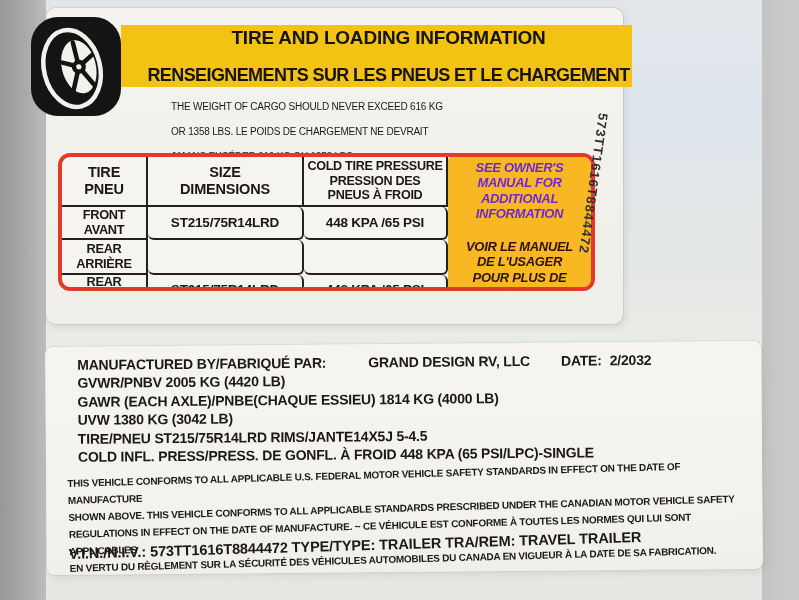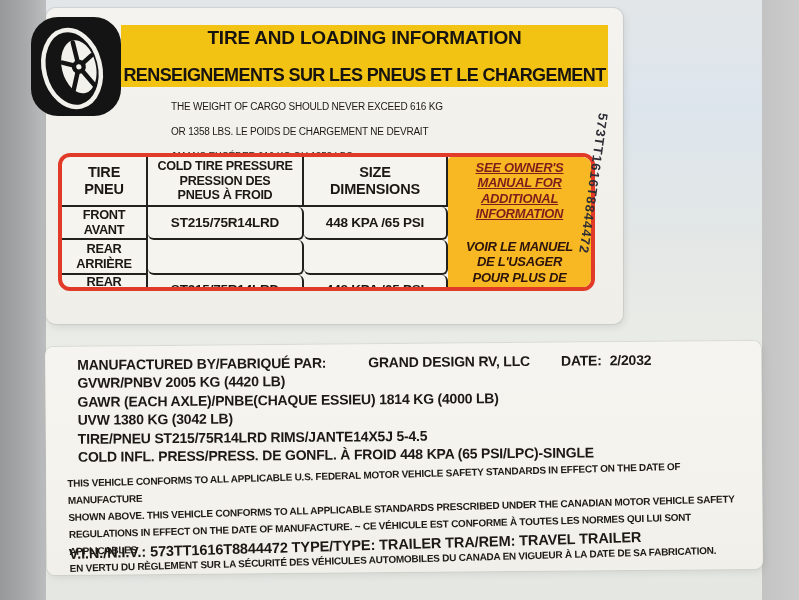--- a/index.html
+++ b/index.html
@@ -27,21 +27,21 @@
     background:linear-gradient(180deg,#f5f4f0 0%,#f3f2ec 70%,#f0efe9 100%);
     border-radius:8px;
     transform:rotate(-0.5deg);
     box-shadow:0 0 0 1px rgba(185,185,180,.3), 2px 3px 6px rgba(120,120,115,.15);
   }
   .tire-icon{position:absolute;left:30px;top:16px;width:92px;height:101px;}
   .banner{
     position:absolute;left:121px;top:25px;width:487px;height:62px;
     background:#f2c313;color:#171310;
     display:flex;flex-direction:column;align-items:center;justify-content:center;
-    font-weight:bold;text-align:center;
+    font-weight:bold;text-align:center;padding-left:24px;
   }
   .banner-l1{font-size:19px;letter-spacing:-0.2px;}
   .banner-l2{font-size:18px;letter-spacing:-0.6px;margin-top:16px;}
   .cargo{
     position:absolute;left:171px;top:94px;width:400px;
     font-weight:normal;font-size:10px;line-height:25px;color:#1c1915;
     letter-spacing:-0.2px;
   }
   .tire-table{
     position:absolute;left:58px;top:153px;width:537px;height:138px;
@@ -68,21 +68,21 @@
     grid-column:4;grid-row:1/5;
     background:#f8b824;
     border-radius:4px 8px 8px 4px;
     display:flex;flex-direction:column;align-items:center;justify-content:center;
     gap:17px;padding:4px 2px;
   }
   .manual-en,.manual-fr{
     font-weight:bold;font-style:italic;text-align:center;white-space:pre-line;
     font-size:13px;line-height:15.5px;letter-spacing:-0.3px;
   }
-  .manual-en{color:#7f1d1d;text-decoration:underline;}
+  .manual-en{color:#6d28d9;}
   .manual-fr{color:#2c130b;}
   .side-vin{
     position:absolute;left:596px;top:112px;
     writing-mode:vertical-rl;
     transform:rotate(8deg);transform-origin:top left;
     font-size:13px;font-weight:600;letter-spacing:1px;color:#2e2e36;
   }
   .mfg{
     position:absolute;left:32px;top:9px;
     font-weight:bold;font-size:14px;line-height:18.4px;color:#1b1815;
@@ -140,25 +140,25 @@
   <div class="cargo">
     <div>THE WEIGHT OF CARGO SHOULD NEVER EXCEED 616 KG</div>
     <div>OR 1358 LBS. LE POIDS DE CHARGEMENT NE DEVRAIT</div>
     <div>JAMAIS EXCÉDER 616 KG OU 1358 LBS.</div>
   </div>
 
   <div class="tire-table">
 
     <div class="cell th bR bB">TIRE
 PNEU</div>
+    <div class="cell th bR bB">SIZE
+DIMENSIONS</div>
     <div class="cell th-press cell bR bB">COLD TIRE PRESSURE
 PRESSION DES
 PNEUS À FROID</div>
-    <div class="cell th bR bB">SIZE
-DIMENSIONS</div>
 
     <div class="cell rowlab bR bB">FRONT
 AVANT</div>
     <div class="cell data bR bB">ST215/75R14LRD</div>
     <div class="cell data bR bB">448 KPA /65 PSI</div>
 
     <div class="cell rowlab bR bB">REAR
 ARRIÈRE</div>
     <div class="cell data bR bB"></div>
     <div class="cell data bR bB"></div>

